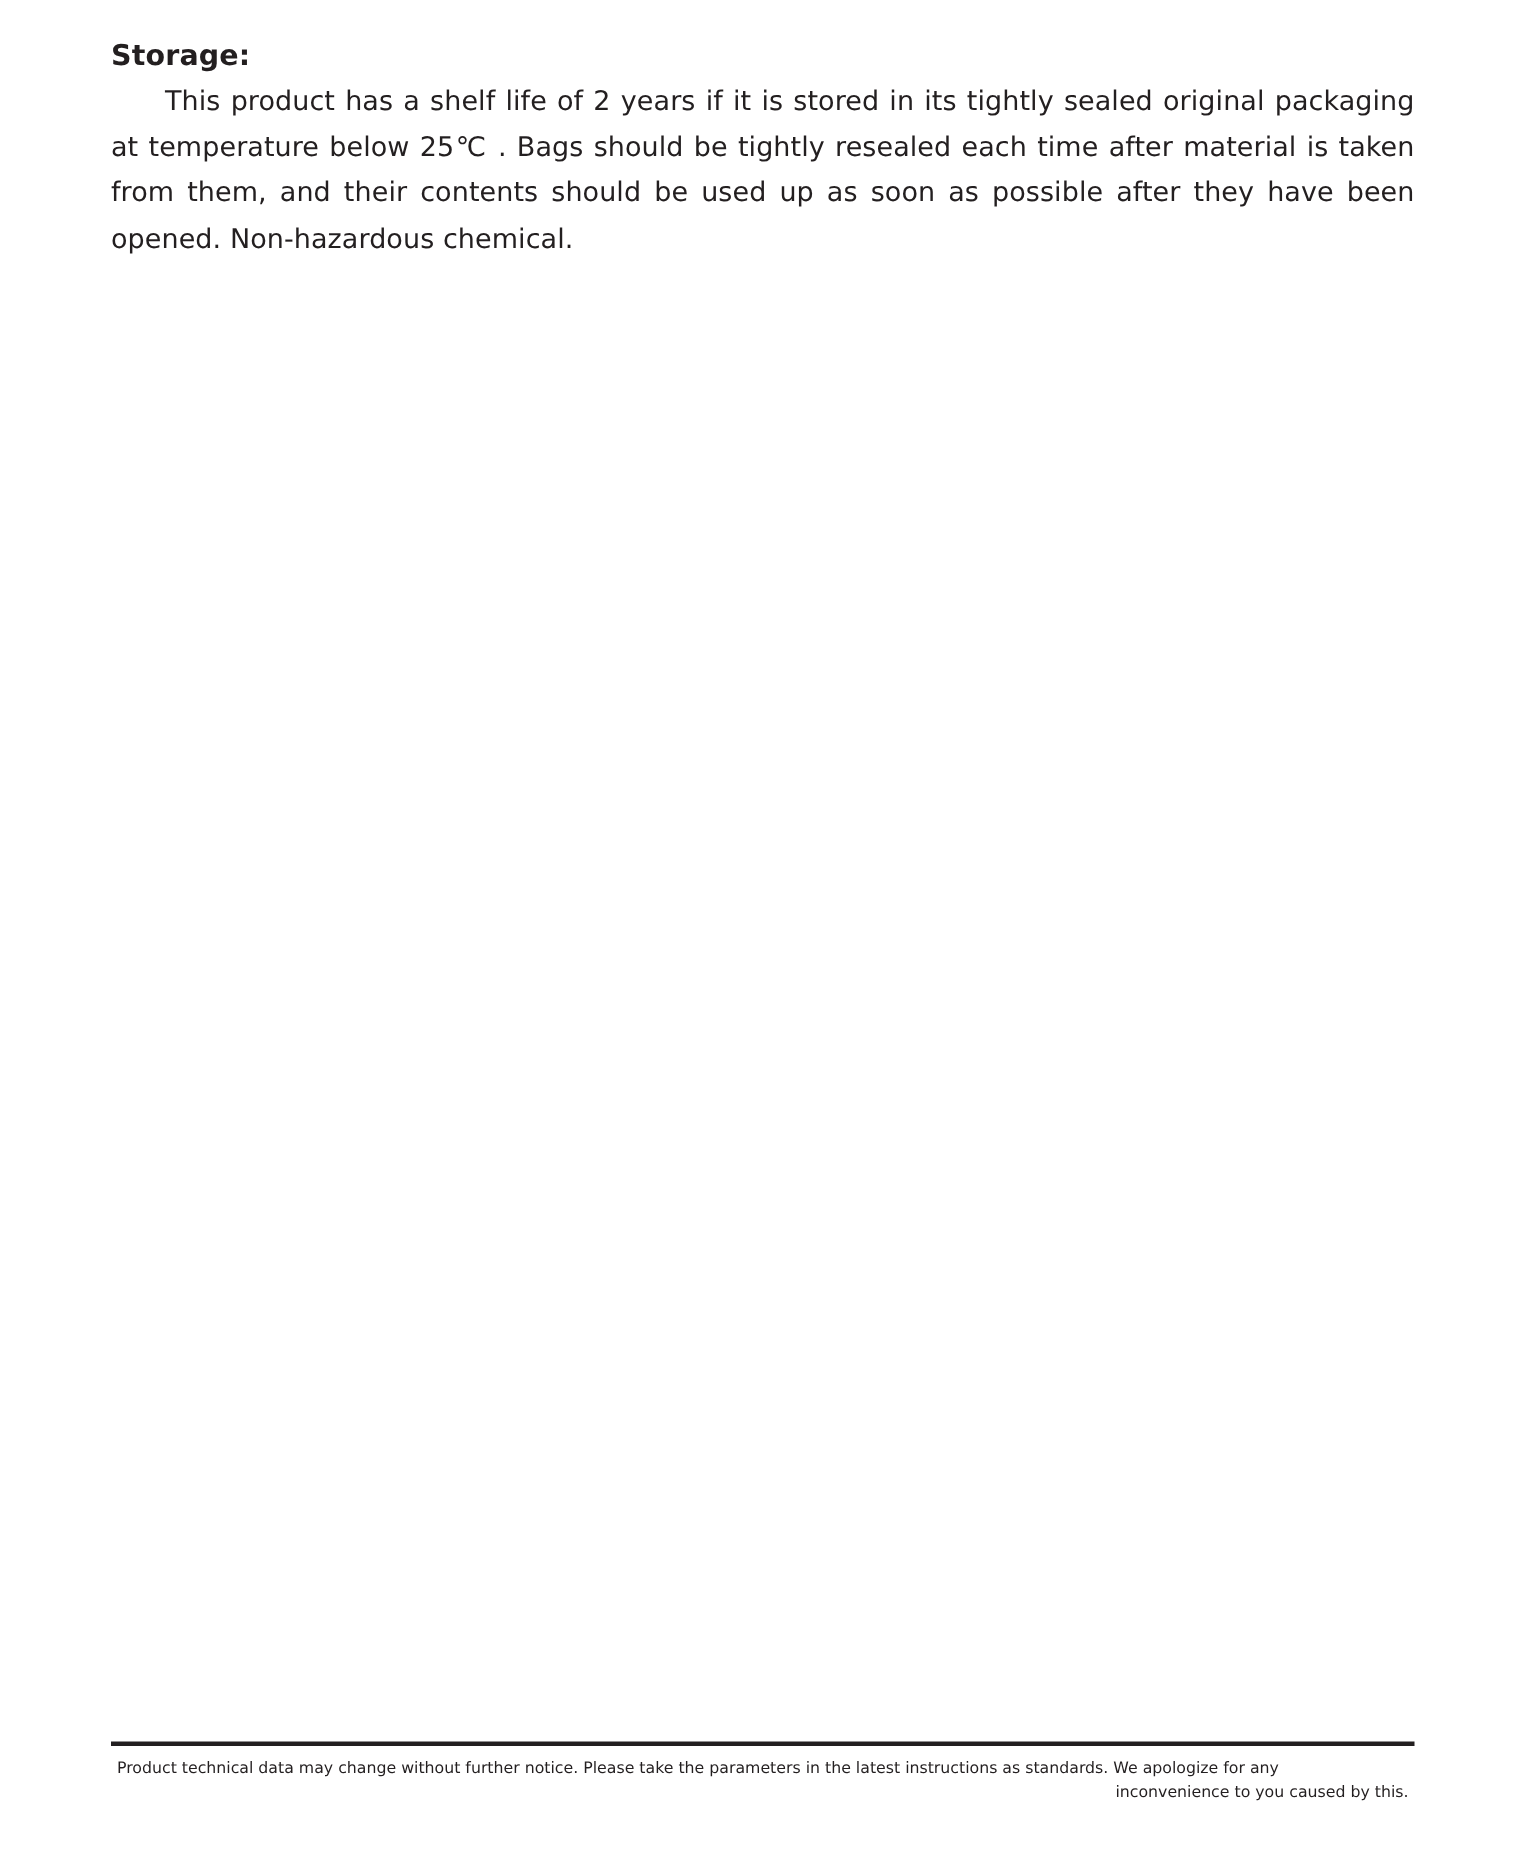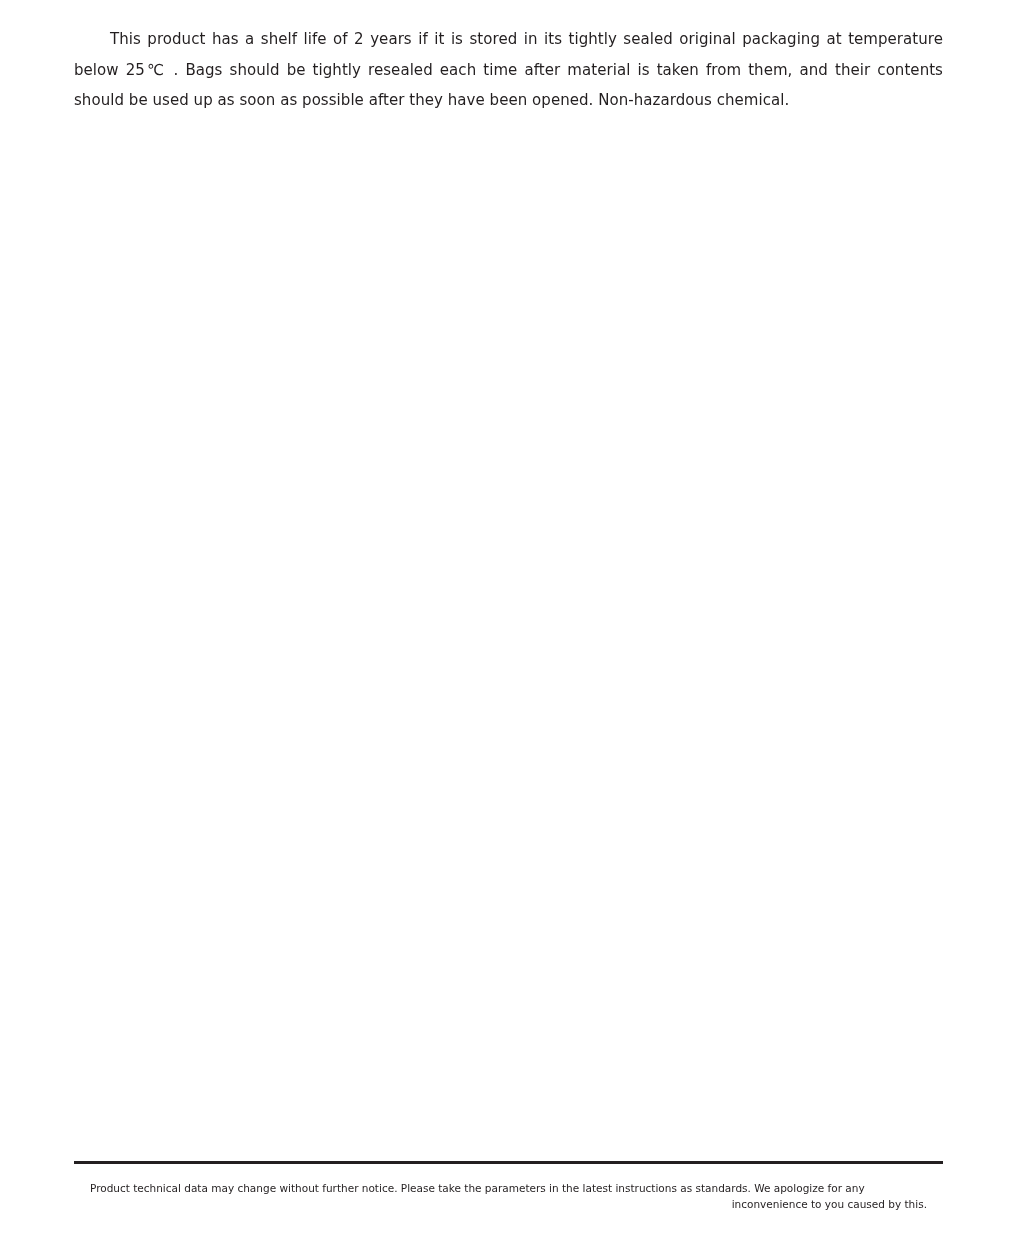--- a/index.html
+++ b/index.html
@@ -30,21 +30,21 @@
 
   .section-heading {
     font-size: 19px;
     font-weight: bold;
     line-height: 26px;
     margin: 0 0 3px 0;
     letter-spacing: 0.1px;
   }
 
   .body-paragraph {
-    font-size: 15px;
+    font-size: 18px;
     line-height: 30.5px;
     text-align: justify;
     text-justify: inter-word;
     margin: 0;
     text-indent: 36px;
     letter-spacing: 0.05px;
   }
 
   .footer {
     position: absolute;
@@ -58,34 +58,35 @@
     height: 3px;
     background: #231f20;
     margin-bottom: 7px;
   }
 
   .footer-text {
     font-size: 10.5px;
     line-height: 16px;
     text-align: justify;
     text-justify: inter-word;
-    margin: 16px;
+    margin: 4px;
     color: #231f20;
   }
   .footer-text .line2 {
     display: block;
     text-align: right;
   }
 </style>
 </head>
 <body>
 
 <div class="page">
 
   <div class="content">
+    <h2 class="section-heading">Storage:</h2>
     <p class="body-paragraph">This product has a shelf life of 2 years if it is stored in its tightly sealed original packaging at temperature below 25℃ . Bags should be tightly resealed each time after material is taken from them, and their contents should be used up as soon as possible after they have been opened. Non-hazardous chemical.</p>
   </div>
 
   <div class="footer">
     <div class="footer-rule"></div>
     <p class="footer-text">
       <span>Product technical data may change without further notice. Please take the parameters in the latest instructions as standards. We apologize for any</span>
       <span class="line2">inconvenience to you caused by this.</span>
     </p>
   </div>

